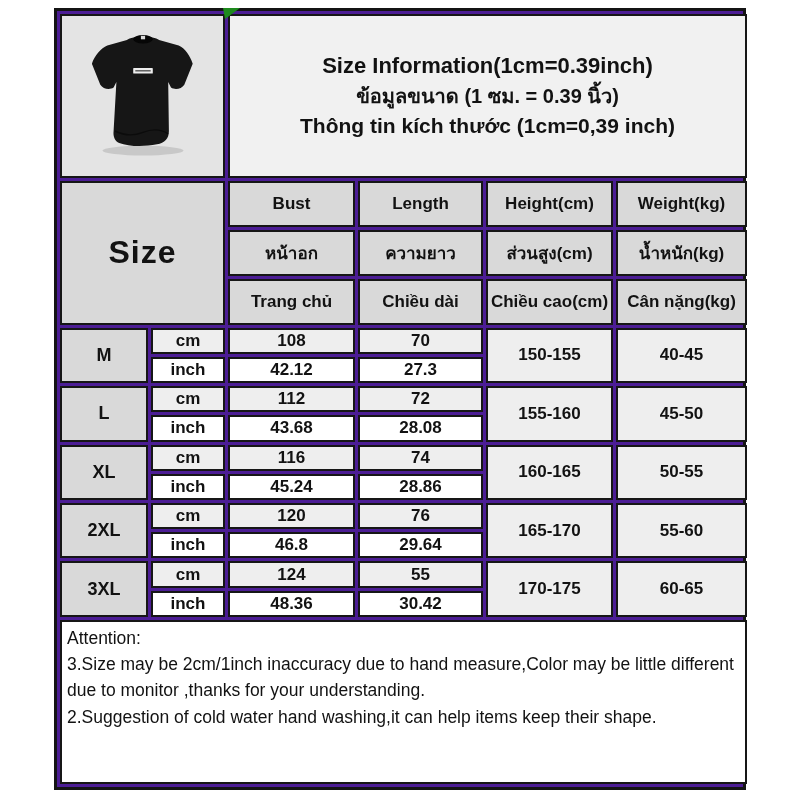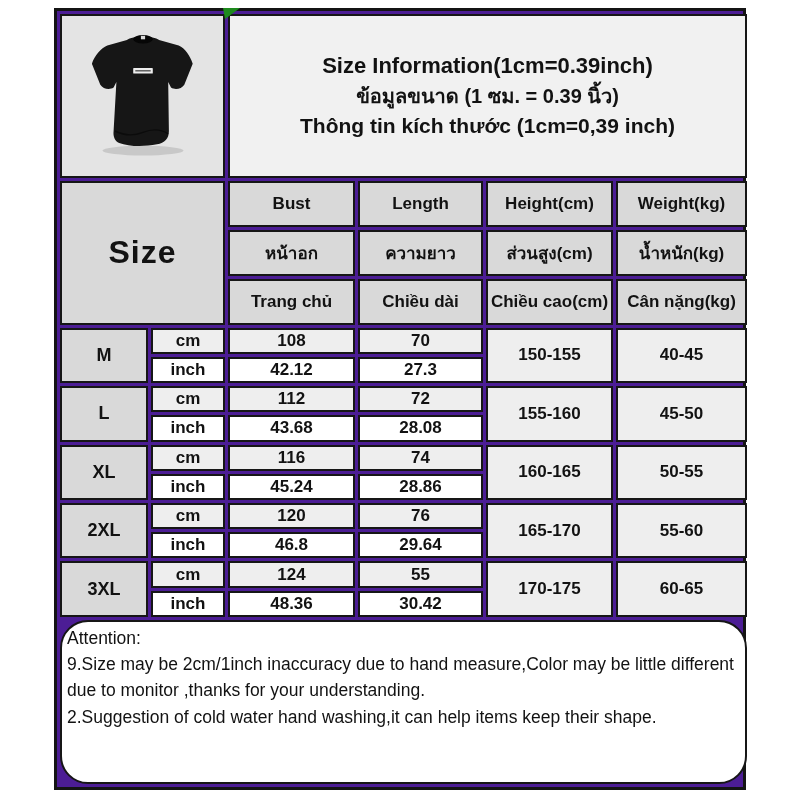--- a/index.html
+++ b/index.html
@@ -24,21 +24,21 @@
   
   .lbl{background:#d9d9d9;font-size:18px;}
   .cmrow{background:#eeeeee;}
   .inrow{background:#ffffff;}
   .unit{font-size:17px;}
   .val{font-size:17px;font-weight:bold;}
   td.datacell{height:23px;}
   .merged{background:#eeeeee;font-size:17px;margin-top:20px;}
   
   .attention{background:#ffffff;text-align:left;vertical-align:top;height:150px;
-    font-weight:normal;font-size:17.5px;line-height:1.5;padding:3px 5px;border-radius:28px;}
+    font-weight:normal;font-size:17.5px;line-height:1.5;padding:3px 5px;}
   .tshirt-wrap{width:100%;height:100%;display:flex;align-items:center;justify-content:center;}
 </style>
 </head>
 <body>
 
 <div class="sheet">
   <div class="green-flag"></div>
 
   <table class="size-table">
     <colgroup>
@@ -162,19 +162,19 @@
     </tr>
     <tr>
       <td class="inrow unit datacell">inch</td>
       <td class="inrow val datacell">48.36</td>
       <td class="inrow val datacell">30.42</td>
     </tr>
 
     <tr>
       <td class="attention" colspan="6">
         <div>Attention:</div>
-        <div>9.Size may be 2cm/1inch inaccuracy due to hand measure,Color may be little different due to monitor ,thanks for your understanding.</div>
+        <div>3.Size may be 2cm/1inch inaccuracy due to hand measure,Color may be little different due to monitor ,thanks for your understanding.</div>
         <div>2.Suggestion of cold water hand washing,it can help items keep their shape.</div>
       </td>
     </tr>
   </tbody>
     </table>
 </div>
 
 </body></html>

